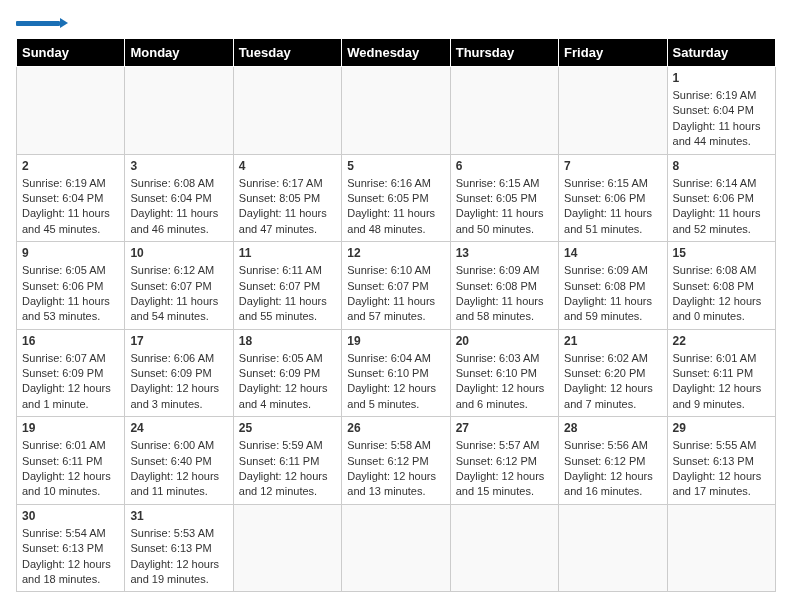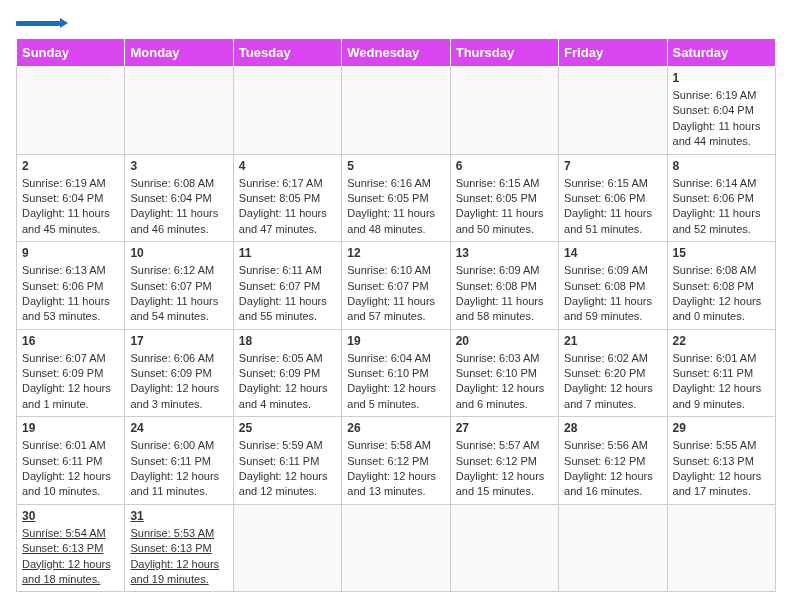--- a/index.html
+++ b/index.html
@@ -41,21 +41,21 @@
     .location {
       font-size: 15px;
       color: #555;
     }
     table {
       width: 100%;
       border-collapse: collapse;
       table-layout: fixed;
     }
     thead th {
-      background: #d946ef;
+      background: #000000;
       color: #fff;
       font-size: 13px;
       padding: 6px 5px;
       text-align: left;
       border: 1px solid #fff;
     }
     tbody td {
       border: 1px solid #ccc;
       vertical-align: top;
       padding: 4px 5px;
@@ -72,21 +72,20 @@
     .day-info {
       font-size: 11px;
       line-height: 1.4;
       color: #333;
     }
     td.empty {
       background: #f9f9f9;
     }
     td.last-row {
       height: 65px;
-      text-decoration: underline;
     }
   </style>
 </head>
 <body>
 
 <div class="header">
   <div class="logo">
     <div class="logo-text">
       <span></span><span style="color:#1a6fb5;"></span>
     </div>
@@ -176,21 +175,21 @@
           <span class="day-number">8</span>
           <div class="day-info">Sunrise: 6:14 AM
 Sunset: 6:06 PM
 Daylight: 11 hours
 and 52 minutes.</div>
         </td>
       </tr>
       <tr>
         <td>
           <span class="day-number">9</span>
-          <div class="day-info">Sunrise: 6:13 AM
+          <div class="day-info">Sunrise: 6:05 AM
 Sunset: 6:06 PM
 Daylight: 11 hours
 and 53 minutes.</div>
         </td>
         <td>
           <span class="day-number">10</span>
           <div class="day-info">Sunrise: 6:12 AM
 Sunset: 6:07 PM
 Daylight: 11 hours
 and 54 minutes.</div>
@@ -286,21 +285,21 @@
         <td>
           <span class="day-number">19</span>
           <div class="day-info">Sunrise: 6:01 AM
 Sunset: 6:11 PM
 Daylight: 12 hours
 and 10 minutes.</div>
         </td>
         <td>
           <span class="day-number">24</span>
           <div class="day-info">Sunrise: 6:00 AM
-Sunset: 6:11 PM
+Sunset: 6:40 PM
 Daylight: 12 hours
 and 11 minutes.</div>
         </td>
         <td>
           <span class="day-number">25</span>
           <div class="day-info">Sunrise: 5:59 AM
 Sunset: 6:11 PM
 Daylight: 12 hours
 and 12 minutes.</div>
         </td>

